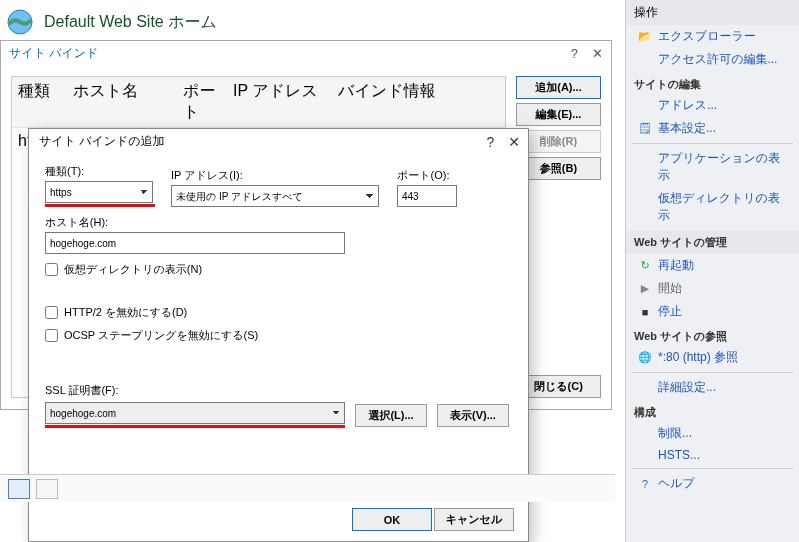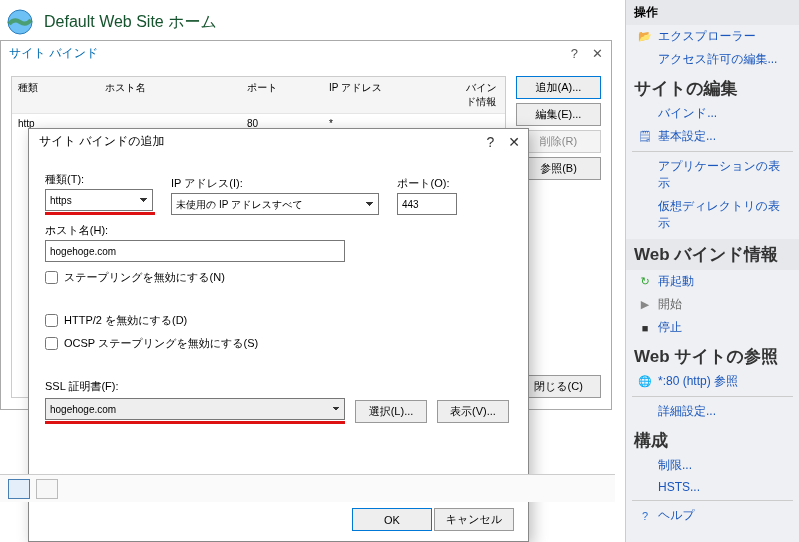--- a/index.html
+++ b/index.html
@@ -8,49 +8,49 @@
   .main-area { position: absolute; left: 0; top: 0; width: 625px; height: 542px; }
   .header-row { display: flex; align-items: center; gap: 10px; padding: 8px 6px; }
   .globe-icon svg { display:block; }
   .page-title { font-size: 16px; color: #14532d; }
 
   .bindings-dialog { position: absolute; left: 0; top: 40px; width: 612px; height: 370px; background: #fff; border: 1px solid #aaa; }
   .bindings-title { display: flex; align-items: center; justify-content: space-between; padding: 4px 8px; font-size: 12px; color: #006ab1;}
   .bindings-title .right { display: flex; gap: 14px; font-size: 13px; color: #555;}
   .bindings-body { display: flex; padding: 10px 10px; gap: 10px; height: calc(100% - 26px);}
   .bindings-table { flex: 1; border: 1px solid #ccc; background:#fff;}
-  .bindings-table .th-row, .bindings-table .tr-row { display:flex; font-size:10px;gap:32px;}
+  .bindings-table .th-row, .bindings-table .tr-row { display:flex; font-size:16px;}
   .bindings-table .th-row { background: #f5f5f5; border-bottom: 1px solid #e5e5e5; }
   .bindings-table .cell { padding: 4px 6px; }
   .c-type { width: 55px;} .c-host { width: 110px;} .c-port { width:50px;} .c-ip{width:105px;} .c-info{flex:1;}
   .bindings-btns { width: 85px; display:flex; flex-direction:column; gap:4px;}
-  .win-btn { height:23px; font-size:11px; background:#eee; border:1px solid #999; cursor:pointer; }
+  .win-btn { height:23px; font-size:11px; background:#eee; border:1px solid #999; cursor:pointer;font-weight:bold; }
   .win-btn.default { border:1px solid #0078d7; }
   .win-btn:disabled{ color:#888; border-color:#ccc; background:#f4f4f4; cursor:default;}
 
   .addbind-dialog { position: absolute; left: 28px; top: 128px; width: 501px; height: 414px; background:#fff; border:1px solid #888; box-shadow: 4px 4px 14px rgba(0,0,0,0.25); }
   .addbind-header { display:flex; justify-content:space-between; align-items:center; padding: 4px 8px 4px 10px; font-size:12px;}
   .addbind-header .right { display:flex; gap:14px; font-size:14px; color:#333;}
   .addbind-body { padding: 10px 16px 6px 16px; }
   .row1 { display:flex; gap:16px; align-items:flex-end; }
-  .fld { display:flex; flex-direction:column; gap:2px; font-size:11px;margin-top:8px;}
+  .fld { display:flex; flex-direction:column; gap:2px; font-size:11px;}
   .fld label { font-size:11px;}
   .sel, .inp { height:22px; border:1px solid #777; font-size:10px; padding: 0 4px; background:#fff; }
   .sel { appearance:none; padding-right:18px; background-image: linear-gradient(45deg, transparent 50%, #333 50%), linear-gradient(135deg, #333 50%, transparent 50%); background-position: right 8px center, right 4px center; background-size: 4px 4px, 4px 4px; background-repeat:no-repeat;}
   .underline-red { border-bottom: 3px solid #d11; padding-bottom:1px;}
   .chk-row { display:flex; align-items:center; gap:6px; font-size:11px; margin-top:8px;}
   .chk-row input[type=checkbox]{ width:13px; height:13px; }
-  .ssl-row { margin-top: 28px;}
+  .ssl-row { margin-top: 40px;}
   .ssl-line { display:flex; gap:10px; align-items:center; margin-top:2px;}
   .dlg-footer { position:absolute; right:14px; bottom:10px; display:flex; gap:2px;}
   .dlg-footer .win-btn{ width:80px;}
 
   .actions-pane { position:absolute; right:0; top:0; width:174px; height:542px; background:#eef0f3; border-left:1px solid #ccc; font-size:12px;}
-  .ap-title { background:#e6e8ec; padding:4px 8px; font-size:12px; font-weight:bold;}
-  .ap-group-title { padding:6px 8px 2px 8px; font-weight:bold; font-size:17px; color:#333;}
+  .ap-title { background:#e6e8ec; padding:4px 8px; font-size:12px; font-weight:normal;}
+  .ap-group-title { padding:6px 8px 2px 8px; font-weight:bold; font-size:11px; color:#333;}
   .ap-item { display:flex; align-items:center; gap:6px; padding:3px 8px 3px 12px; color:#1a56bd; cursor:pointer;}
   .ap-item.gray{ color:#666; cursor:default;}
   .ap-item .icon { width:14px; display:flex; justify-content:center; font-size:11px;}
   .ap-sep { height:1px; background:#ccc; margin:3px 6px;}
 
   .bottom-strip { position:absolute; left:0; bottom:40px; width:615px; height:28px; border-top:1px solid #ccc; background:#fafafa; display:flex; align-items:center; gap:6px; padding-left:8px;}
   .view-btn { width:22px; height:20px; border:1px solid #4a7fb3; background:#e4eefb; }
 </style>
 </head>
 <body>
@@ -132,21 +132,21 @@
         </div>
       </div>
 
       <div class="fld" style="margin-top:8px; width:310px;">
         <label>ホスト名(H):</label>
         <input class="inp" style="width: 300px;" value="hogehoge.com">
       </div>
 
       <div class="chk-row">
         <input type="checkbox" style="">
-        <span>ステープリングを無効にする(N)</span>
+        <span>仮想ディレクトリの表示(N)</span>
       </div>
 
       <div class="chk-row" style="margin-top:28px;">
         <input type="checkbox" style="">
         <span>HTTP/2 を無効にする(D)</span>
       </div>
       <div class="chk-row">
         <input type="checkbox" style="">
         <span>OCSP ステープリングを無効にする(S)</span>
       </div>
@@ -183,37 +183,37 @@
     <span>エクスプローラー</span>
   </div>
   <div class="ap-item">
     <span class="icon"></span>
     <span>アクセス許可の編集...</span>
   </div>
 
   <div class="ap-group-title">サイトの編集</div>
   <div class="ap-item">
     <span class="icon"></span>
-    <span>バインド...</span>
+    <span>アドレス...</span>
   </div>
   <div class="ap-item">
     <span class="icon">🗒</span>
     <span>基本設定...</span>
   </div>
   <div class="ap-sep"></div>
   <div class="ap-item">
     <span class="icon"></span>
     <span>アプリケーションの表示</span>
   </div>
   <div class="ap-item">
     <span class="icon"></span>
     <span>仮想ディレクトリの表示</span>
   </div>
 
-  <div class="ap-group-title" style="background:#e6e8ec; margin-top:4px; padding:4px 8px;">Web バインド情報</div>
+  <div class="ap-group-title" style="background:#e6e8ec; margin-top:4px; padding:4px 8px;">Web サイトの管理</div>
   <div class="ap-item">
     <span class="icon" style="color:#2aa02a">↻</span>
     <span>再起動</span>
   </div>
   <div class="ap-item gray">
     <span class="icon" style="color:#888">▶</span>
     <span>開始</span>
   </div>
   <div class="ap-item">
     <span class="icon" style="color:#333">■</span>

